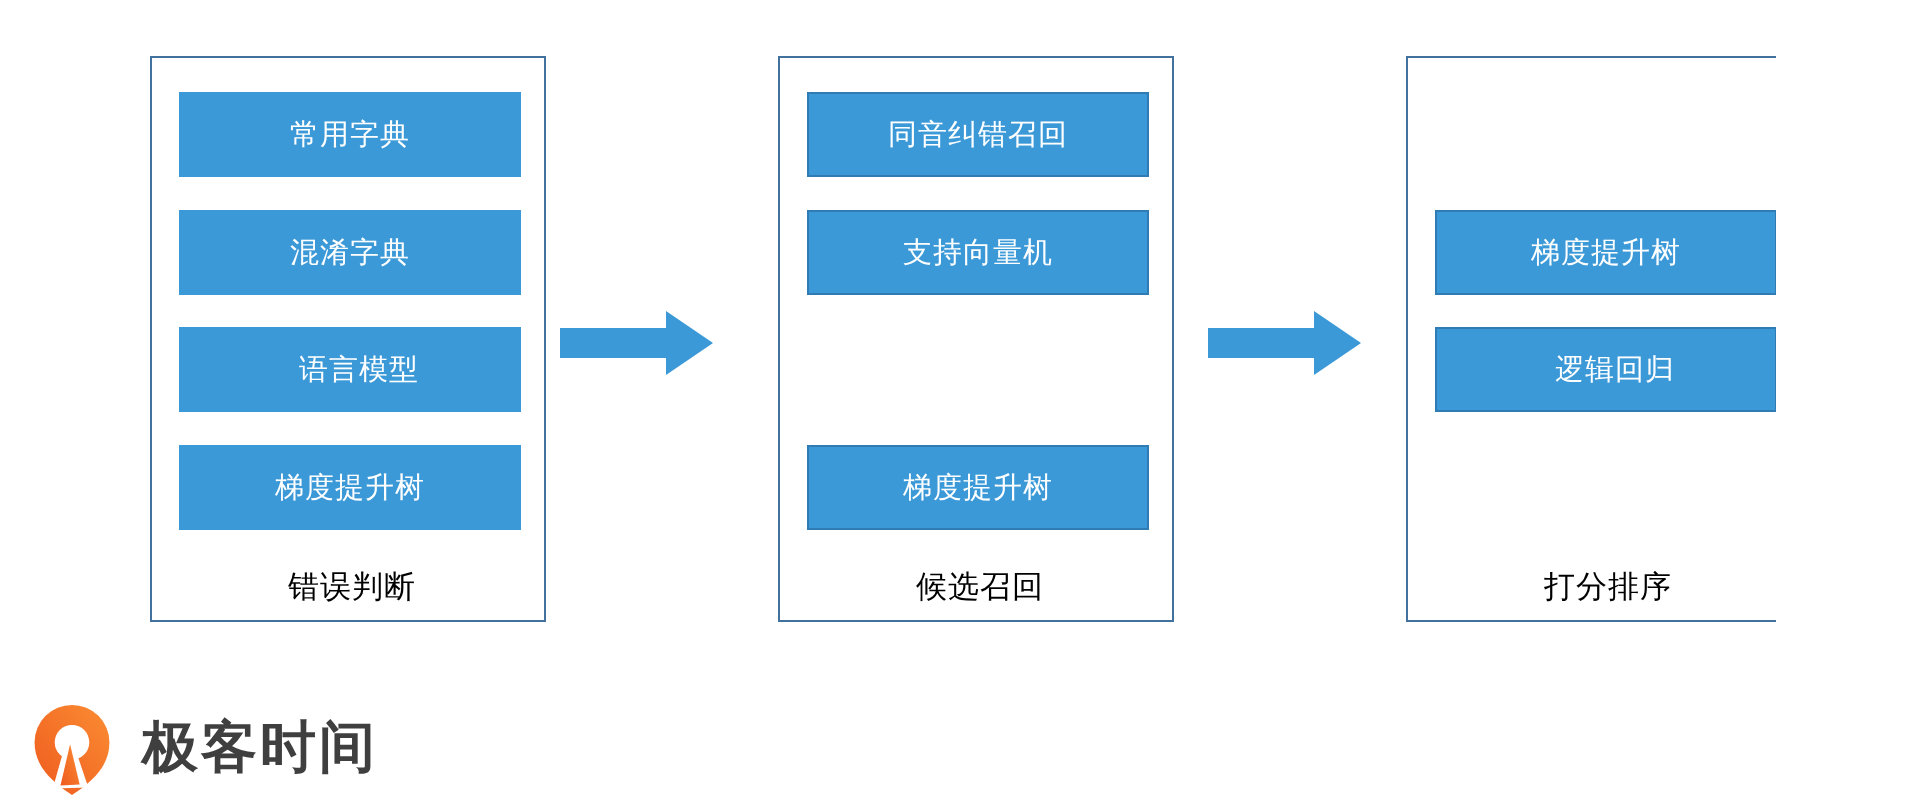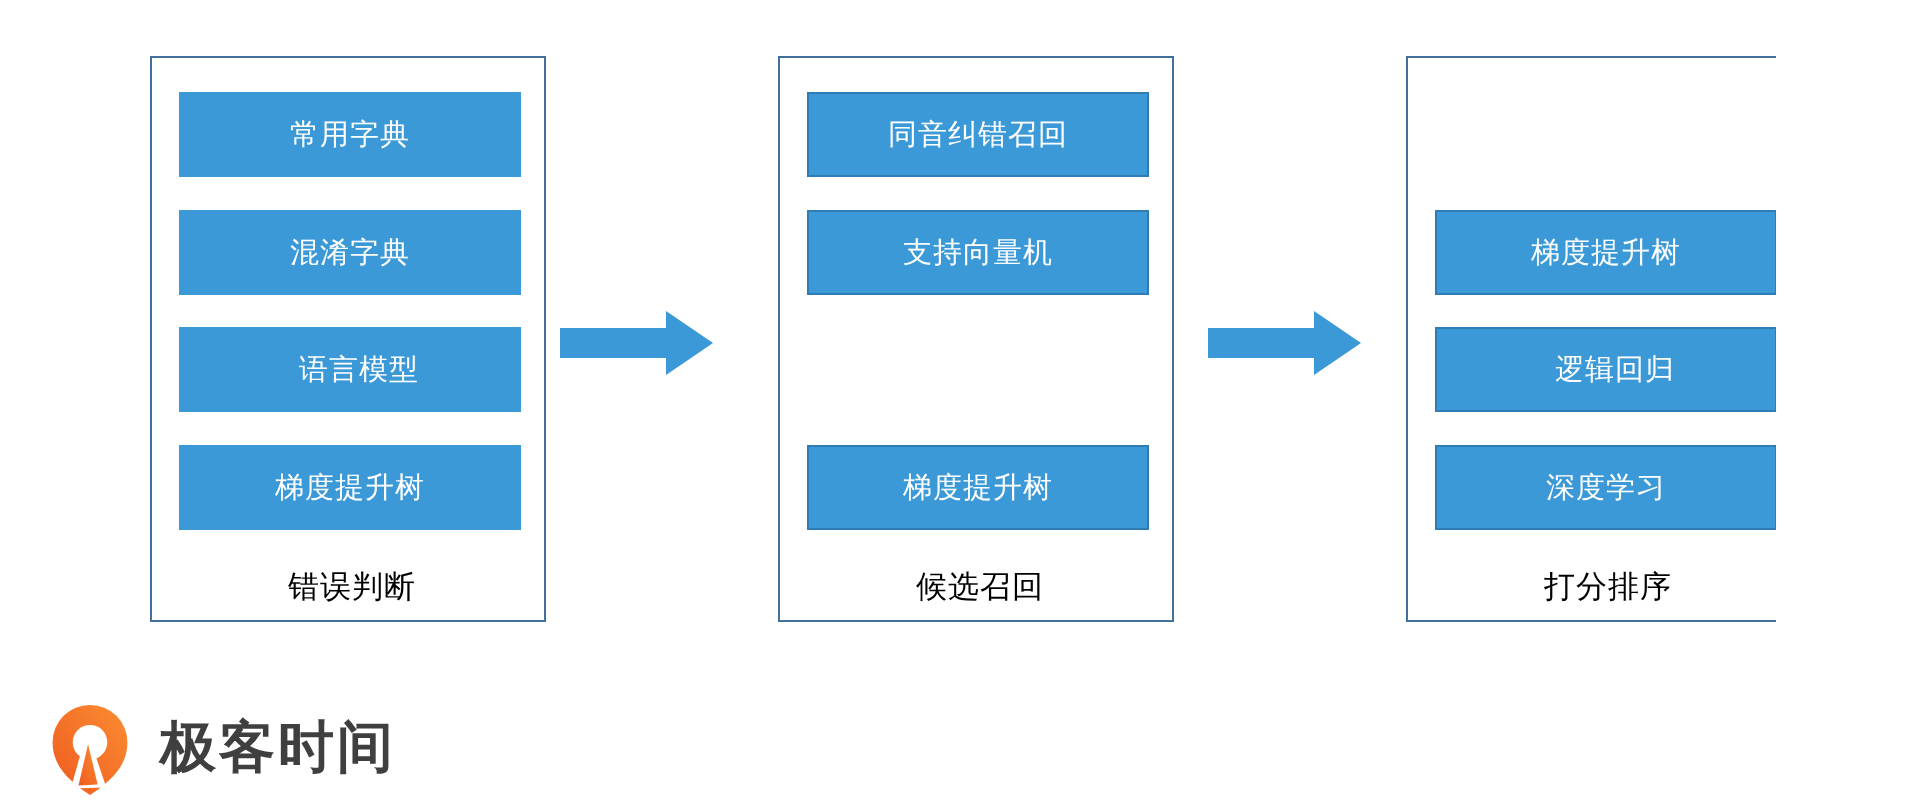--- a/index.html
+++ b/index.html
@@ -73,21 +73,21 @@
     width: 0;
     height: 0;
     border-top: 32px solid transparent;
     border-bottom: 32px solid transparent;
     border-left: 47px solid var(--arrow, #3B99D8);
   }
   .arrow-1 { left: 560px; }
   .arrow-2 { left: 1208px; }
   .brand {
     position: absolute;
-    left: 42px;
+    left: 24px;
     top: 700px;
     display: flex;
     align-items: center;
     gap: 22px;
   }
   .brand-icon {
     width: 96px;
     height: 100px;
   }
   .brand-text {
@@ -137,23 +137,20 @@
 
   <div class="flow-arrow arrow-2"></div>
 
   <div class="panel panel-3 bordered">
     <div class="method-box pos-2">
       <span>梯度提升树</span>
     </div>
     <div class="method-box pos-3">
       <span>逻辑回归</span>
     </div>
-    <div class="method-box pos-4">
-      <span>深度学习</span>
-    </div>
     <div class="panel-label">打分排序</div>
   </div>
 
   <div class="brand">
     <svg class="brand-icon" viewBox="0 0 100 100" xmlns="http://www.w3.org/2000/svg">
       <defs>
         <linearGradient id="orangeGrad" x1="0" y1="1" x2="1" y2="0">
           <stop offset="0" stop-color="#EE5A1E"></stop>
           <stop offset="1" stop-color="#FB8D33"></stop>
         </linearGradient>

